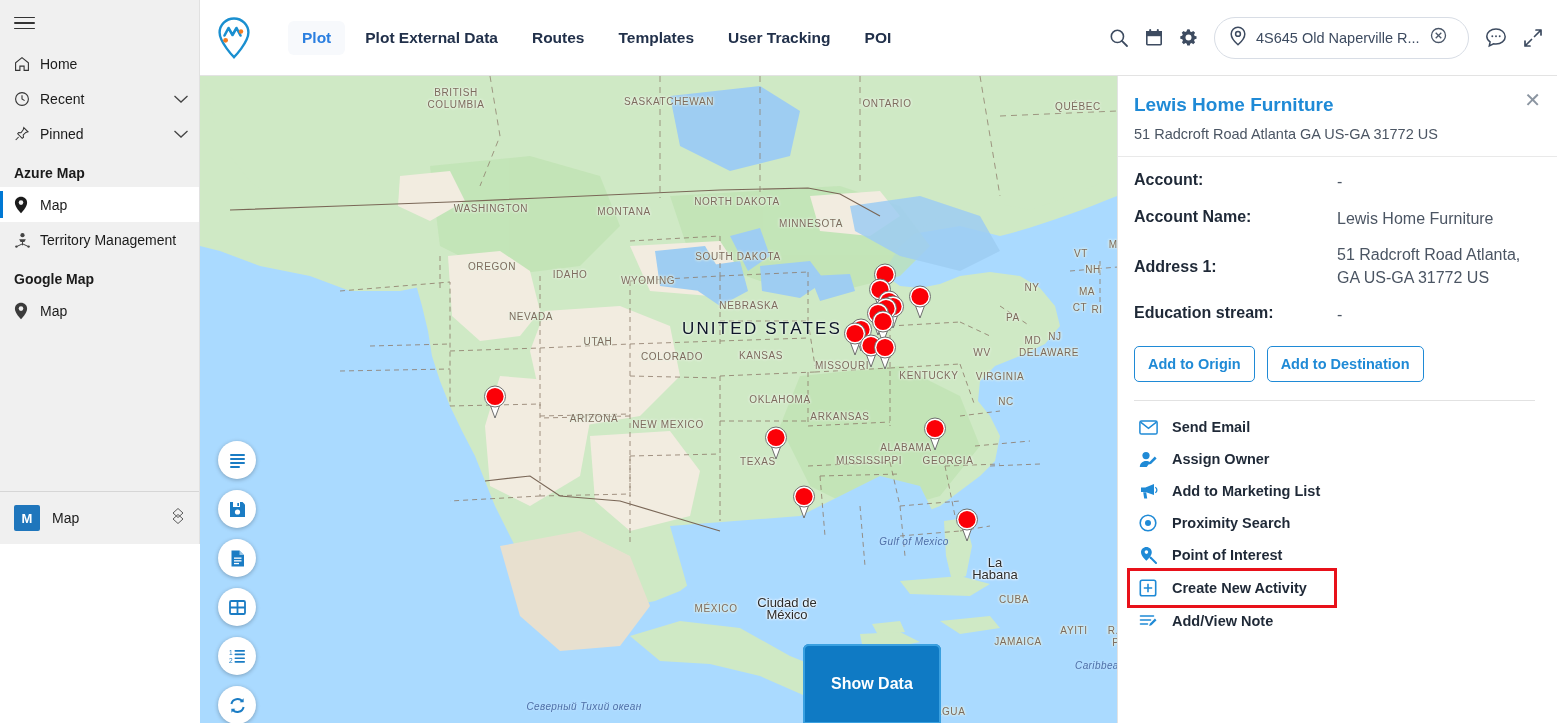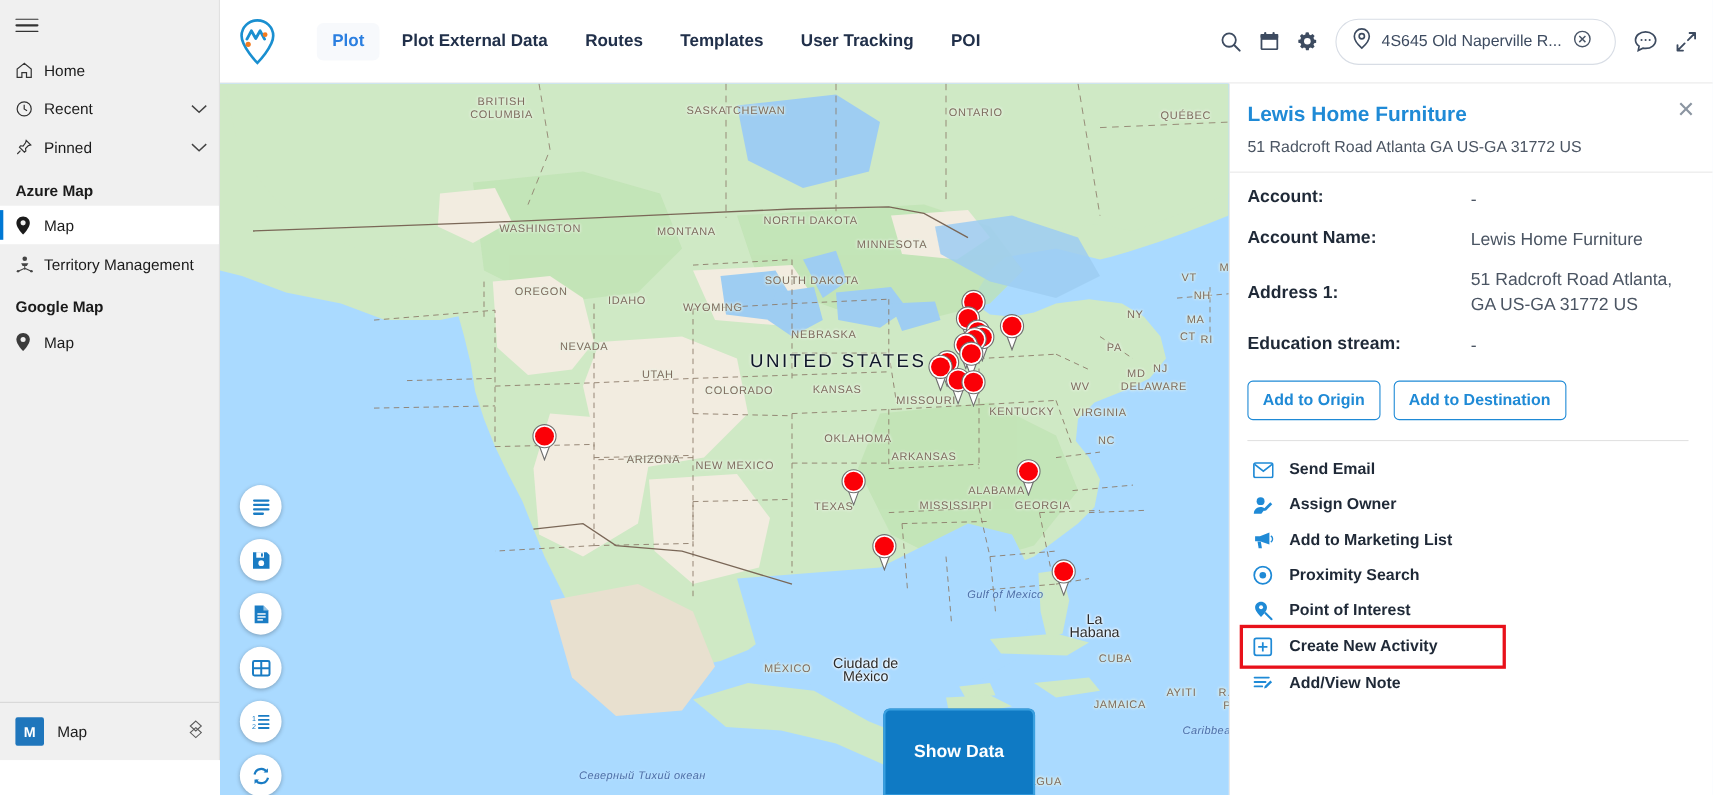--- a/index.html
+++ b/index.html
@@ -6,21 +6,21 @@
   html, body {
     width: 1557px; height: 723px;
     font-family: "Liberation Sans", sans-serif;
     overflow: hidden;
     background: #fff;
   }
   #app { position: relative; width: 1557px; height: 723px; display: flex; }
 
   
   .sidebar {
-    width: 200px; height: 691px;
+    width: 200px; height: 544px;
     background: #f0f0f0;
     border-right: 1px solid #e1e1e1;
     display: flex; flex-direction: column;
     flex: 0 0 200px;
     position: relative;
   }
   .hamburger {
     height: 46px; display: flex; align-items: center; padding-left: 14px;
     cursor: pointer;
   }
@@ -159,21 +159,21 @@
   }
   .hr { height: 1px; background: #e2e2e2; margin: 18px 22px 0 16px; }
   .actions { padding: 10px 16px 0 16px; }
   .action {
     display: flex; align-items: center; gap: 14px; height: 32px;
     font-size: 14.5px; font-weight: 700; color: #1f2937; cursor: pointer;
     padding-left: 4px; position: relative;
   }
   .action .aico { width: 20px; display: flex; align-items: center; justify-content: center; color: #1f8ad6; }
   .action.highlight { outline: 3px solid #e8111a; outline-offset: 0; }
-  .action.highlight { height: 34px; margin-left: -4px; padding-left: 8px; width: 236px; }
+  .action.highlight { height: 34px; margin-left: -4px; padding-left: 8px; width: 204px; }
 </style>
 </head>
 <body>
 
 <div id="app">
 
   <div class="sidebar">
     <div class="hamburger">
       <div class="bars">
           <div></div>

